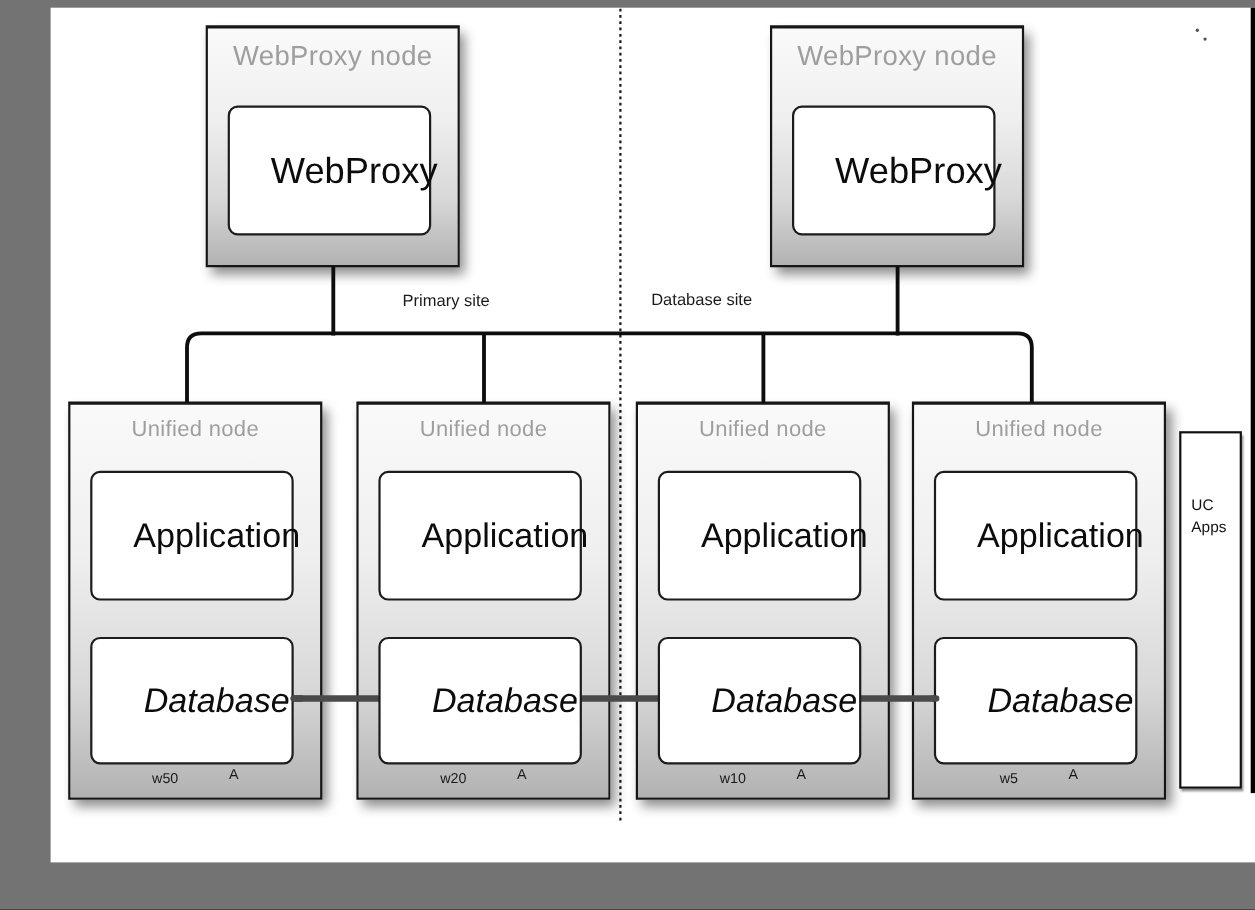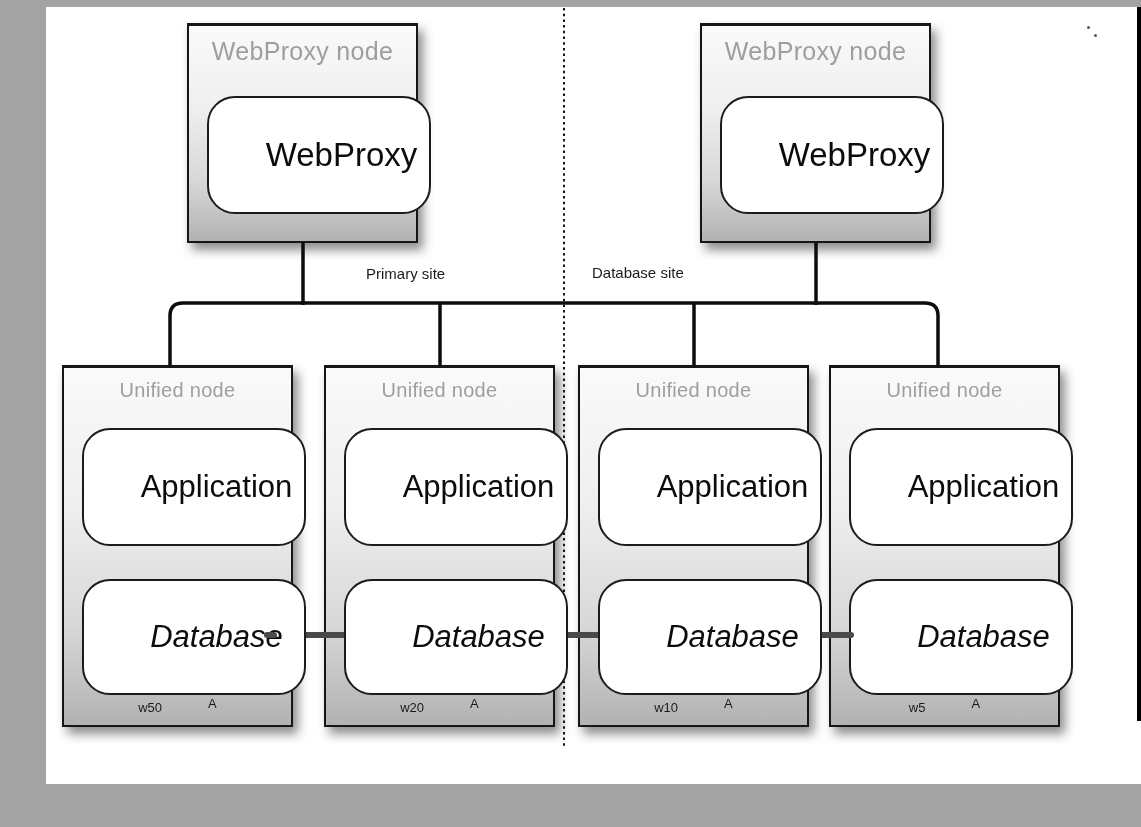--- a/index.html
+++ b/index.html
@@ -1,38 +1,38 @@
 <!DOCTYPE html>
 <html><head>
 <meta charset="utf-8">
 <style>
   html,body { margin:0; padding:0; background:#000; }
   .stage {
-    position:relative; width:1141px; height:827px; background:#a3a3a3;
+    position:relative; width:1141px; height:827px; background:#737373;
     font-family:"Liberation Sans", sans-serif; overflow:hidden;
   }
   .panel { position:absolute; left:46px; top:7px; width:1095px; height:777px; background:#ffffff; }
   .right-line { position:absolute; left:1137px; top:7px; width:4px; height:714px; background:#000; }
 
   .node {
     position:absolute; width:231px; box-sizing:border-box;
     border:2px solid #161616; border-top-width:3px;
     background:linear-gradient(to bottom, #fafafa 0%, #efefef 38%, #d8d8d8 72%, #b2b2b2 100%);
     box-shadow:5px 7px 10px rgba(0,0,0,0.45);
   }
   .node.wp { height:220px; }
   .node.un { height:362px; }
   .node-title {
     margin-top:11px; text-align:center; font-size:20px; color:#9e9e9e; letter-spacing:0.3px;
   }
   .wp .node-title { font-size:25px; }
 
   .ibox {
-    position:absolute; left:18px; width:224px; box-sizing:border-box;
-    background:#ffffff; border:2.5px solid #1c1c1c; border-radius:28px;
+    position:absolute; left:18px; width:185px; box-sizing:border-box;
+    background:#ffffff; border:2.5px solid #1c1c1c; border-radius:9px;
     display:flex; align-items:center; justify-content:center;
     font-size:31px; color:#0c0c0c; z-index:3;padding-left:45px;
   }
   .wp .ibox { top:70px; height:118px; font-size:33px; }
   .un .app  { top:60px;  height:118px; }
   .un .db   { top:211px; height:116px;font-style:italic; }
 
   .nfoot {
     position:absolute; bottom:10px; left:0; width:100%;
     display:flex; justify-content:center; gap:46px;
@@ -148,16 +148,20 @@
     <line x1="303" y1="242" x2="303" y2="305" stroke="#0d0d0d" stroke-width="3.5"></line>
     <line x1="816" y1="242" x2="816" y2="305" stroke="#0d0d0d" stroke-width="3.5"></line>
   </svg>
 
   <div class="tip tip-left"></div>
   <div class="tip tip-right"></div>
 
   <div class="site-label" style="left:366px; top:265px;">Primary site</div>
   <div class="site-label" style="left:592px; top:264px;">Database site</div>
 
+  <div class="ucapps">
+    <div>UC</div>
+    <div>Apps</div>
+  </div>
 
   <div class="dot dot1"></div>
   <div class="dot dot2"></div>
 </div>
 
 </body></html>

